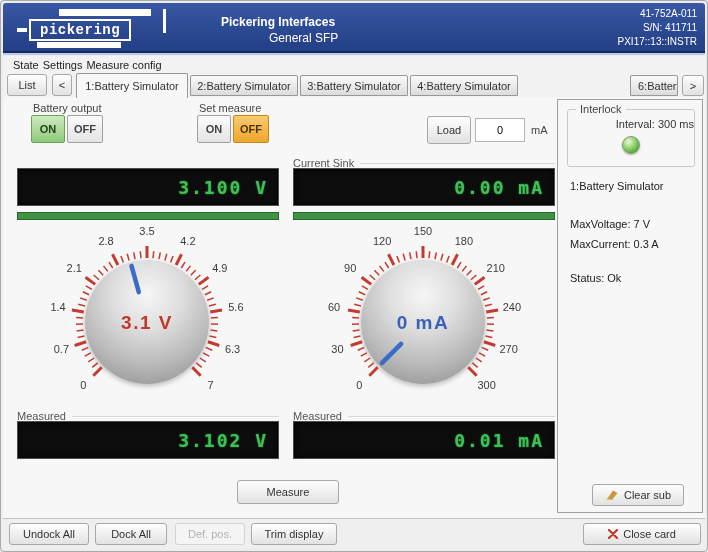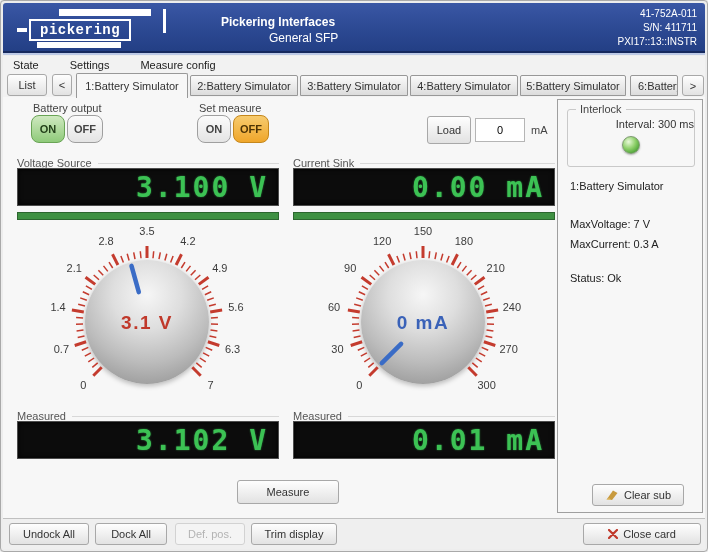--- a/index.html
+++ b/index.html
@@ -18,45 +18,45 @@
   .logo-bar-top{position:absolute;left:42px;top:1px;width:92px;height:7px;background:#fff;}
   .logo-bracket{position:absolute;left:134px;top:1px;width:12px;height:24px;border-right:3px solid #fff;border-bottom:0;}
   .logo-box{position:absolute;left:12px;top:11px;border:2px solid #fff;padding:1px 9px;color:#fff;font-weight:bold;font-size:14px;letter-spacing:.5px;font-family:Liberation Mono, monospace;}
   .logo-bar-bottom{position:absolute;left:20px;top:34px;width:84px;height:6px;background:#fff;}
   .logo-dash{position:absolute;left:0;top:20px;width:10px;height:4px;background:#fff;}
   .htitle{position:absolute;left:218px;top:12px;color:#fff;font-size:12px;font-weight:bold;}
   .hsub{position:absolute;left:266px;top:28px;color:#fff;font-size:12px;}
   .hinfo{position:absolute;right:8px;top:4px;text-align:right;color:#fff;font-size:10px;line-height:14px;}
   
   .menubar{position:absolute;left:2px;top:55px;right:2px;height:17px;background:#f2f2f2;
-    display:flex;gap:31px;align-items:center;padding-left:10px;font-size:11px;color:#222;}
+    display:flex;gap:4px;align-items:center;padding-left:10px;font-size:11px;color:#222;}
   .menubar span{cursor:default;}
   .tabstrip{position:absolute;left:2px;top:72px;right:2px;height:24px;background:#f2f2f2;z-index:2;}
   .btn{position:absolute;display:flex;align-items:center;justify-content:center;
     background:linear-gradient(#fefefe,#e2e2e2);border:1px solid #a8a8a8;border-radius:3px;
     font-size:11px;color:#333;cursor:pointer;box-sizing:border-box;gap:5px;}
   .btn.disabled{color:#b3b3b3;border-color:#d2d2d2;background:#f4f4f4;}
   .tab{position:absolute;top:2px;height:21px;background:linear-gradient(#fafafa,#dcdcdc);
     border:1px solid #989898;border-radius:2px 2px 0 0;font-size:11px;color:#333;
     display:flex;align-items:center;justify-content:center;overflow:hidden;white-space:nowrap;box-sizing:border-box;cursor:pointer;}
   .tab.active{top:0;height:25px;background:#f7f7f7;border-bottom:none;z-index:3;}
   
   .content{position:absolute;left:2px;top:95px;right:2px;bottom:33px;background:#f7f7f7;border-top:1px solid #b7b7b7;}
   .lbl{position:absolute;font-size:11px;color:#444;}
   .tg{position:absolute;display:flex;align-items:center;justify-content:center;font-size:11px;font-weight:bold;
-     border-radius:8px;box-sizing:border-box;cursor:pointer;}
+     border-radius:2px;box-sizing:border-box;cursor:pointer;}
   .tg.idle{background:linear-gradient(#fbfbfb,#e4e4e4);border:1px solid #9f9f9f;color:#444;}
   .tg.on-active{background:linear-gradient(#cfe9c0,var(--on-green));border:1px solid #69a455;color:#23401a;}
   .tg.off-active{background:linear-gradient(#f7cb6e,var(--off-orange));border:1px solid #c5871c;color:#4d3305;}
   .loadinput{position:absolute;border:1px solid #b5b5b5;background:#fff;font-size:11px;text-align:center;
      font-family:"Liberation Sans",sans-serif;box-sizing:border-box;}
   .seclabel{position:absolute;display:flex;align-items:center;font-size:11px;color:#555;}
   .seclabel::after{content:"";flex:1;height:1px;background:#d8d8d8;margin-left:6px;}
   .lcd{position:absolute;background:var(--lcd-bg);border:1px solid #4d4d4d;box-shadow:inset 0 0 5px #000;
-    color:var(--lcd-green);font-family:"DejaVu Sans Mono",monospace;font-weight:bold;font-size:28px;
+    color:var(--lcd-green);font-family:"DejaVu Sans Mono",monospace;font-weight:bold;font-size:18px;
     text-align:right;padding-right:10px;letter-spacing:2px;box-sizing:border-box;
     text-shadow:0 0 2px rgba(70,220,100,.55);display:flex;align-items:center;justify-content:flex-end;}
   .gbar{position:absolute;height:8px;background:var(--bar-green);border:1px solid #2c662f;box-sizing:border-box;cursor:pointer;}
   .knob{position:absolute;width:240px;height:196px;cursor:pointer;}
   .knob-ball{position:absolute;left:58px;top:36px;width:124px;height:124px;border-radius:50%;
     background:radial-gradient(circle at 50% 28%,#f6f6f6 0%,#dedede 32%,#bcbcbc 62%,#939393 92%,#888 100%);
     box-shadow:0 2px 5px rgba(0,0,0,.25);}
   .knob svg{position:absolute;left:0;top:0;pointer-events:none;}
   
   .sidepanel{position:absolute;left:556px;top:98px;width:146px;height:414px;background:#f7f7f7;border:1px solid #9f9f9f;box-sizing:border-box;}
@@ -99,42 +99,38 @@
     <span>Measure config</span>
   </div>
 
   <div class="tabstrip">
     <div class="btn" style="left:4px;top:1px;width:40px;height:22px">List</div>
     <div class="btn" style="left:49px;top:1px;width:20px;height:22px">&lt;</div>
     <div class="tab active" style="left:73px;width:112px">1:Battery Simulator</div>
     <div class="tab" style="left:187px;width:108px">2:Battery Simulator</div>
     <div class="tab" style="left:297px;width:108px">3:Battery Simulator</div>
     <div class="tab" style="left:407px;width:108px">4:Battery Simulator</div>
-    <div class="tab" style="left:517px;width:106px">5:Battery Simulator</div>
     <div class="tab" style="left:627px;width:48px;justify-content:flex-start;padding-left:7px">6:Battery Simulator</div>
     <div class="btn" style="left:679px;top:2px;width:22px;height:21px">&gt;</div>
   </div>
 
   <div class="content">
 
     <div class="lbl" style="left:30px;top:5px">Battery output</div>
     <div class="tg on-active" style="left:28px;top:18px;width:34px;height:28px">ON</div>
     <div class="tg idle" style="left:64px;top:18px;width:36px;height:28px">OFF</div>
 
     <div class="lbl" style="left:196px;top:5px">Set measure</div>
     <div class="tg idle" style="left:194px;top:18px;width:34px;height:28px">ON</div>
     <div class="tg off-active" style="left:230px;top:18px;width:36px;height:28px">OFF</div>
 
     <div class="btn" style="left:424px;top:19px;width:44px;height:28px">Load</div>
     <input class="loadinput" style="left: 472px; top: 21px; width: 50px; height: 24px;" value="0">
     <div class="lbl" style="left:528px;top:27px">mA</div>
 
-    <div class="seclabel" style="left:14px;top:60px;width:262px">
-        <span>Voltage Source</span>
-      </div>
     <div class="lcd" style="left:14px;top:71px;width:262px;height:38px">3.100 V</div>
     <div class="gbar" style="left:14px;top:115px;width:262px"></div>
     <div class="knob" style="left:24px;top:127px">
       <div class="knob-ball"></div>
       <svg width="240" height="196" viewBox="0 0 240 196">
           <line x1="74.7" y1="143.3" x2="66.3" y2="151.7" stroke="var(--knob-tick-red)" stroke-width="3"></line>
           <line x1="70.7" y1="138.8" x2="65.3" y2="143.3" stroke="var(--knob-tick-red)" stroke-width="1.5"></line>
           <line x1="67.1" y1="134.0" x2="61.3" y2="137.9" stroke="var(--knob-tick-red)" stroke-width="1.5"></line>
           <line x1="63.9" y1="128.8" x2="57.8" y2="132.2" stroke="var(--knob-tick-red)" stroke-width="1.5"></line>
           <line x1="61.3" y1="123.4" x2="54.8" y2="126.2" stroke="var(--knob-tick-red)" stroke-width="1.5"></line>

